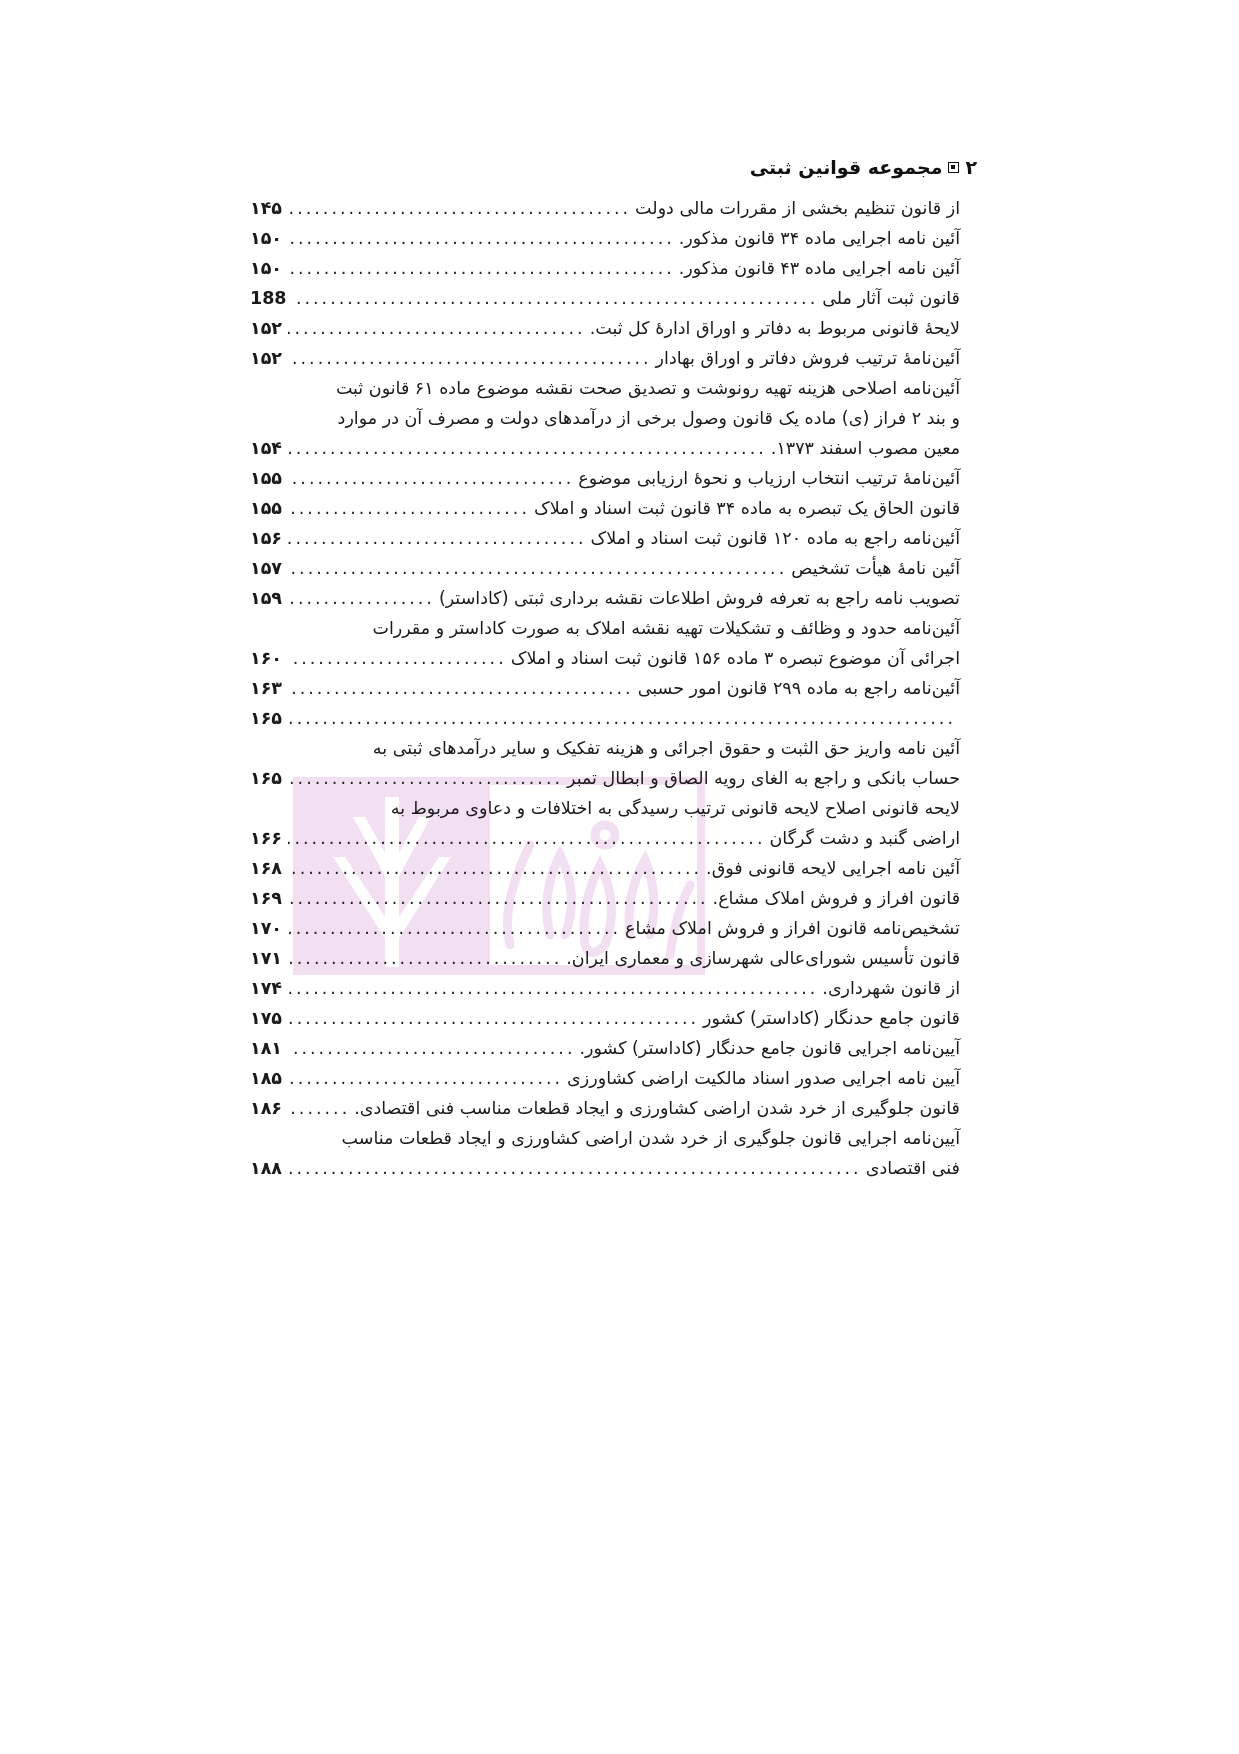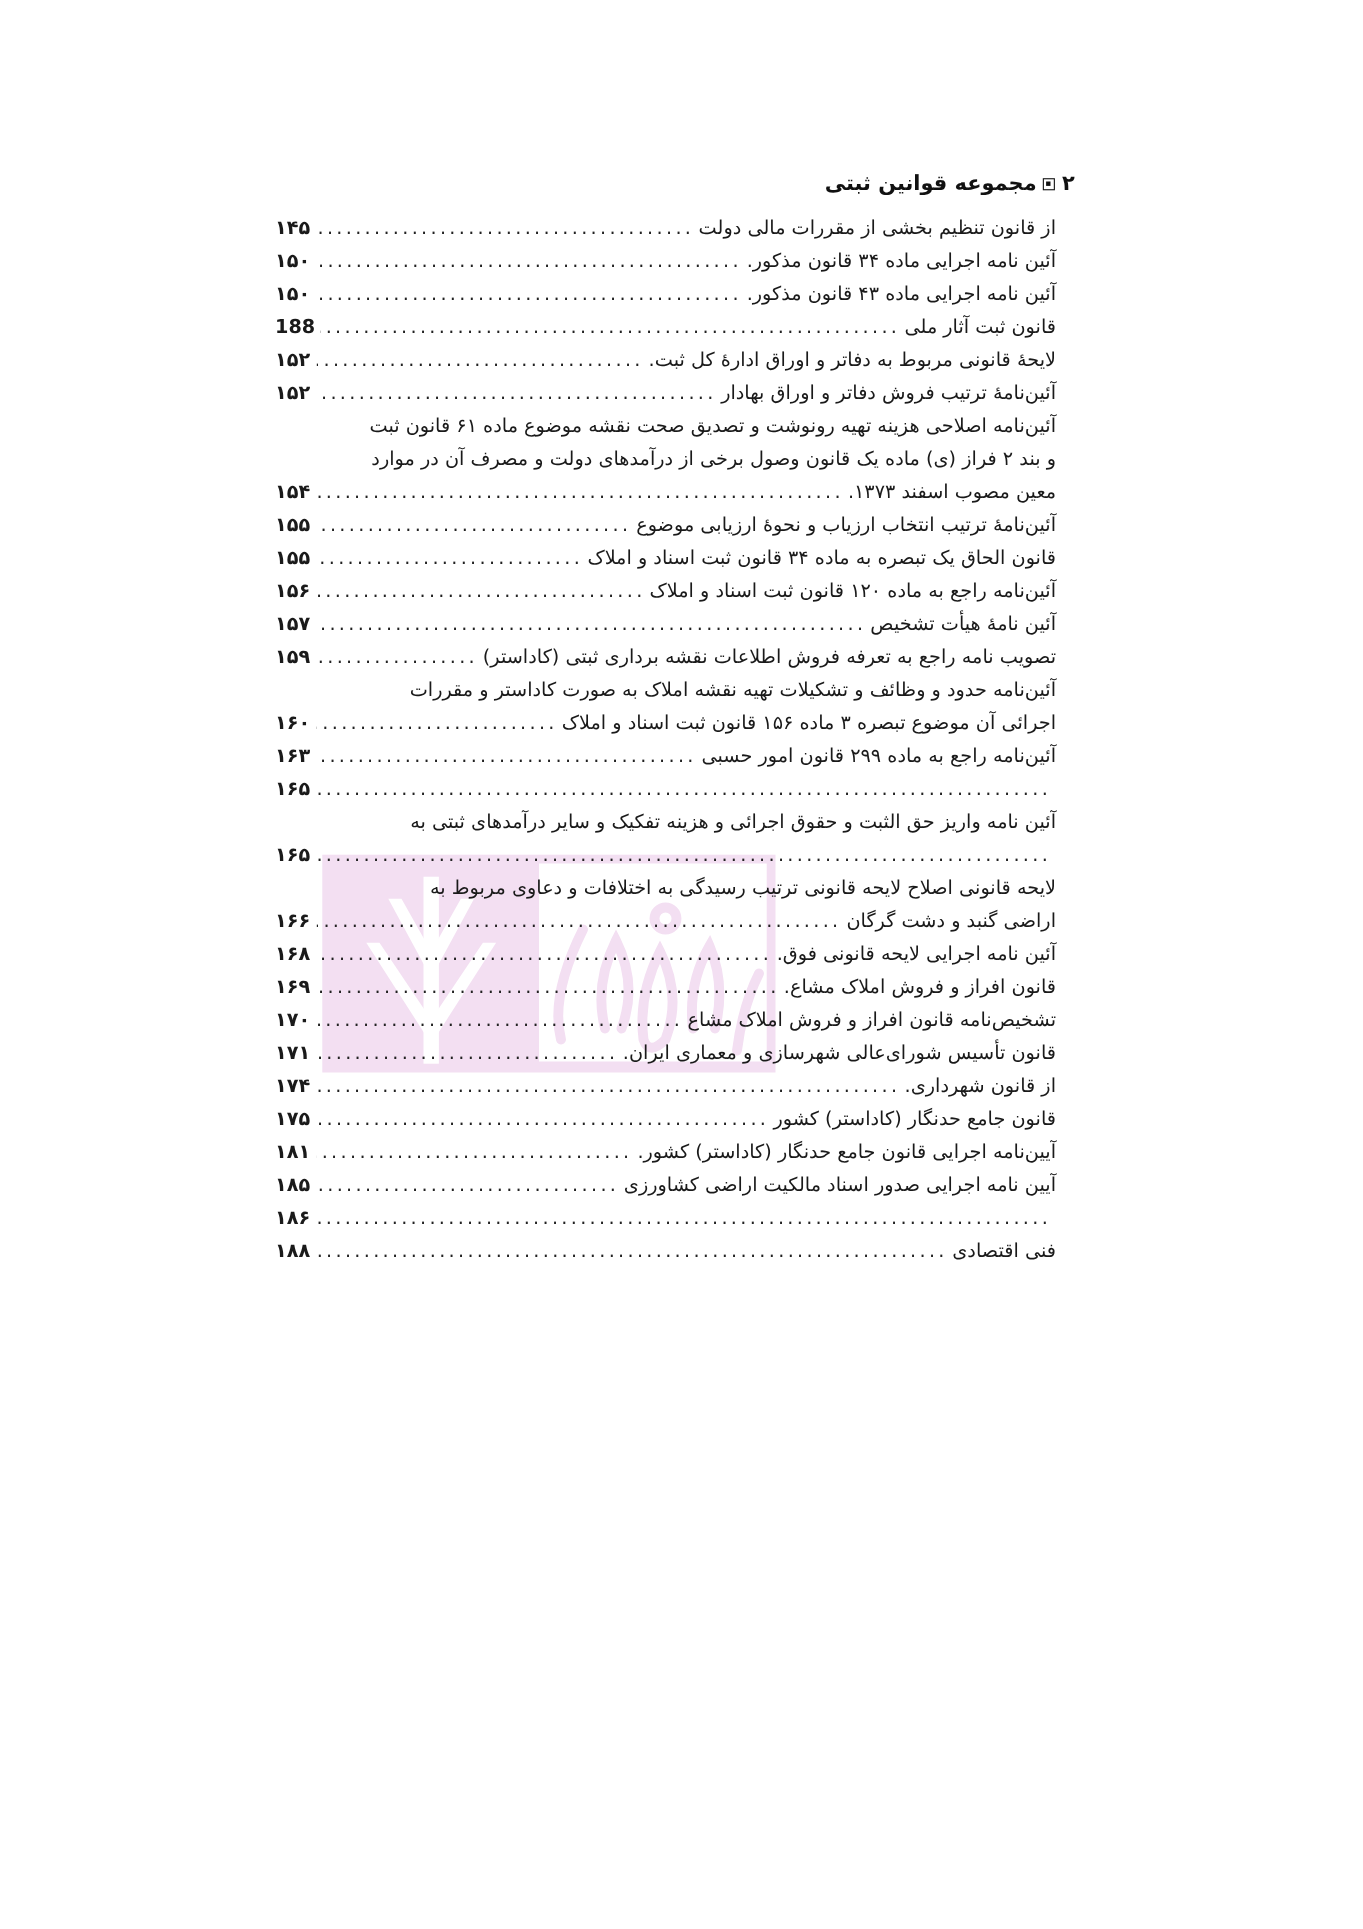--- a/index.html
+++ b/index.html
@@ -145,20 +145,21 @@
     </div>
     <div class="toc-row">
       <span class="leader"></span>
       <span class="page-num">۱۶۵</span>
     </div>
 
     <div class="toc-row">
       <span class="title">آئین نامه واریز حق الثبت و حقوق اجرائی و هزینه تفکیک و سایر درآمدهای ثبتی به</span>
     </div>
     <div class="toc-row">
+      <span class="title">حساب بانکی و راجع به الغای رویه الصاق و ابطال تمبر</span>
       <span class="leader"></span>
       <span class="page-num">۱۶۵</span>
     </div>
 
     <div class="toc-row">
       <span class="title">لایحه قانونی اصلاح لایحه قانونی ترتیب رسیدگی به اختلافات و دعاوی مربوط به</span>
     </div>
     <div class="toc-row">
       <span class="title">اراضی گنبد و دشت گرگان</span>
       <span class="leader"></span>
@@ -198,23 +199,27 @@
       <span class="title">آیین‌نامه اجرایی قانون جامع حدنگار (کاداستر) کشور.</span>
       <span class="leader"></span>
       <span class="page-num">۱۸۱</span>
     </div>
     <div class="toc-row">
       <span class="title">آیین نامه اجرایی صدور اسناد مالکیت اراضی کشاورزی</span>
       <span class="leader"></span>
       <span class="page-num">۱۸۵</span>
     </div>
     <div class="toc-row">
+      <span class="title">قانون جلوگیری از خرد شدن اراضی کشاورزی و ایجاد قطعات مناسب فنی اقتصادی.</span>
       <span class="leader"></span>
       <span class="page-num">۱۸۶</span>
     </div>
 
+    <div class="toc-row">
+      <span class="title">آیین‌نامه اجرایی قانون جلوگیری از خرد شدن اراضی کشاورزی و ایجاد قطعات مناسب</span>
+    </div>
     <div class="toc-row">
       <span class="title">فنی اقتصادی</span>
       <span class="leader"></span>
       <span class="page-num">۱۸۸</span>
     </div>
   </div>
 </div>
 
 </body></html>

